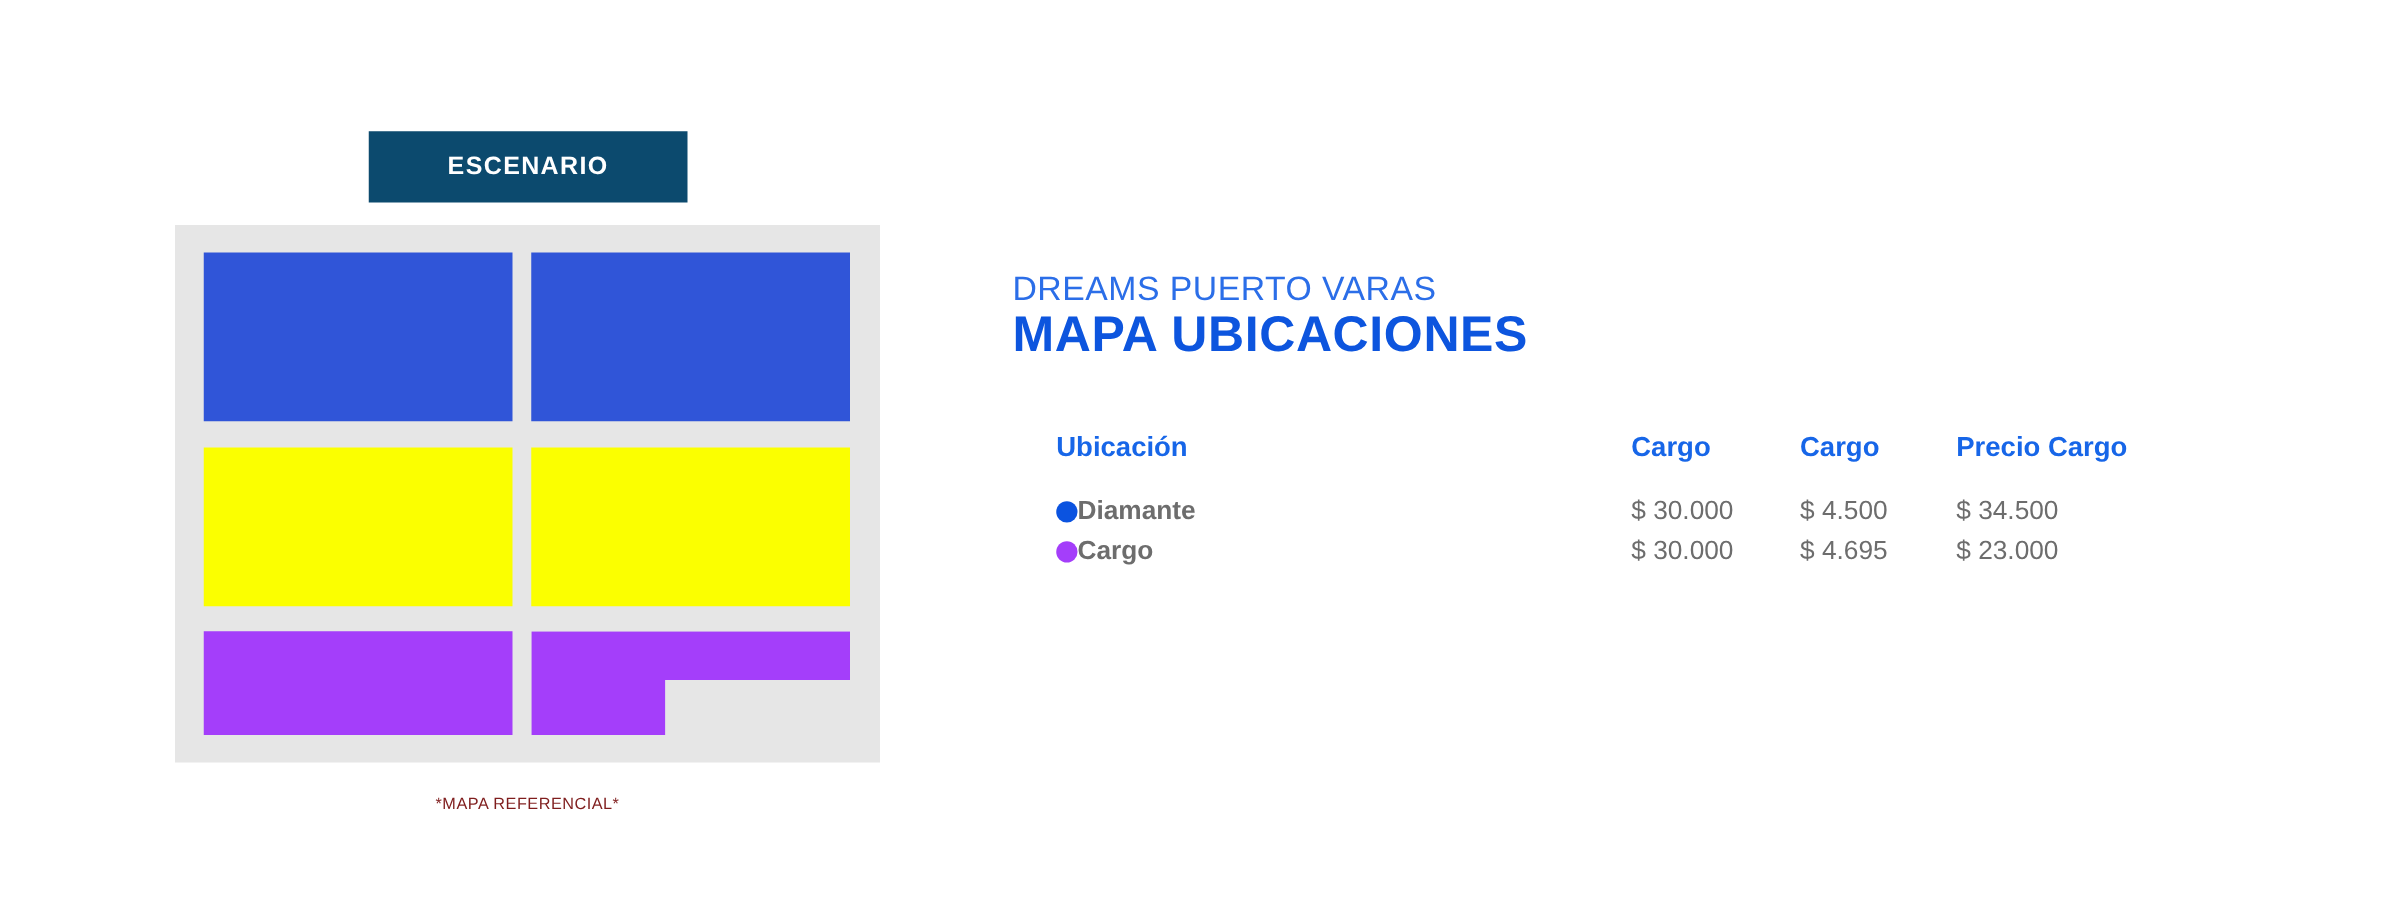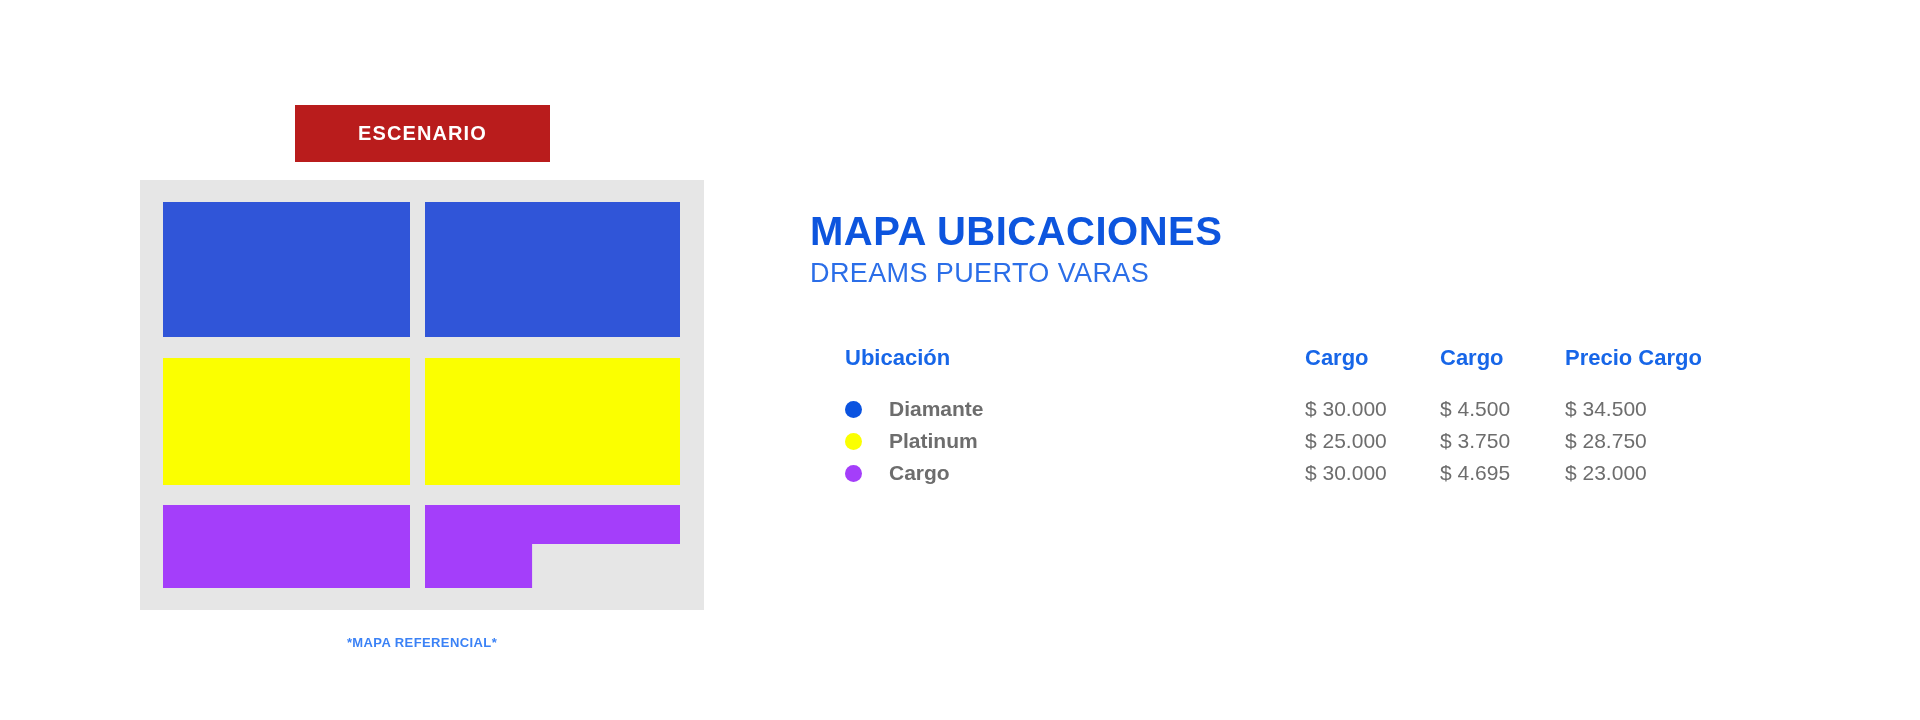--- a/index.html
+++ b/index.html
@@ -23,21 +23,21 @@
     width: 760px;
     height: 720px;
   }
 
   #stage-banner {
     position: absolute;
     left: 295px;
     top: 105px;
     width: 255px;
     height: 57px;
-    background: #b91c1c;
+    background: #0c4a6e;
     display: flex;
     align-items: center;
     justify-content: center;
   }
   #stage-banner .stage-label {
     color: #ffffff;
     font-size: 20px;
     font-weight: 700;
     letter-spacing: 1.1px;
   }
@@ -68,23 +68,23 @@
     clip-path: polygon(0% 0%, 100% 0%, 100% 47%, 42% 47%, 42% 100%, 0% 100%);
   }
 
   #map-footnote {
     position: absolute;
     left: 140px;
     top: 635px;
     width: 564px;
     text-align: center;
     font-size: 13px;
-    font-weight: 700;
+    font-weight: 400;
     letter-spacing: 0.4px;
-    color: #3b82f6;
+    color: #7f1d1d;
   }
 
   
   #info-panel {
     position: absolute;
     left: 810px;
     top: 0;
     width: 1110px;
     height: 720px;
   }
@@ -138,21 +138,21 @@
   #price-table .col-cargo     { width: 125px; }
 
   td.cell-ubicacion {
     color: #4a4a4a;
     font-weight: 700;
     font-size: 21px;
   }
   .zone-cell-inner {
     display: flex;
     align-items: center;
-    gap: 27px;
+    gap: 0;
   }
   .zone-dot {
     width: 17px;
     height: 17px;
     border-radius: 50%;
     flex: 0 0 auto;
     display: inline-block;
   }
 </style>
 </head>
@@ -172,22 +172,22 @@
     <div class="seat-block blk-g-left" style="background: rgb(164, 62, 250);"></div>
     <div class="seat-block blk-g-right" style="background: rgb(164, 62, 250);"></div>
   </div>
 
   <div id="map-footnote">*MAPA REFERENCIAL*</div>
 </div>
 
 <div id="info-panel">
 
   <div id="title-block">
+    <div id="map-subtitle" style="color: rgb(43, 110, 232);">DREAMS PUERTO VARAS</div>
     <div id="map-title" style="color: rgb(13, 85, 222);">MAPA UBICACIONES</div>
-    <div id="map-subtitle" style="color: rgb(43, 110, 232);">DREAMS PUERTO VARAS</div>
   </div>
 
   <table id="price-table">
     <thead>
       <tr>
         <th class="col-ubicacion">Ubicación</th>
         <th class="col-precio">Cargo</th>
         <th class="col-cargo">Cargo</th>
         <th class="col-final">Precio Cargo</th>
       </tr>
@@ -197,31 +197,20 @@
     <tr>
           <td class="cell-ubicacion">
             <span class="zone-cell-inner">
               <span class="zone-dot" style="background: rgb(11, 83, 224);"></span>
               <span>Diamante</span>
             </span>
           </td>
           <td>$ 30.000</td>
           <td>$ 4.500</td>
           <td>$ 34.500</td>
-        </tr>
-        <tr>
-          <td class="cell-ubicacion">
-            <span class="zone-cell-inner">
-              <span class="zone-dot" style="background: rgb(251, 255, 0);"></span>
-              <span>Platinum</span>
-            </span>
-          </td>
-          <td>$ 25.000</td>
-          <td>$ 3.750</td>
-          <td>$ 28.750</td>
         </tr>
         <tr>
           <td class="cell-ubicacion">
             <span class="zone-cell-inner">
               <span class="zone-dot" style="background: rgb(164, 62, 250);"></span>
               <span>Cargo</span>
             </span>
           </td>
           <td>$ 30.000</td>
           <td>$ 4.695</td>

